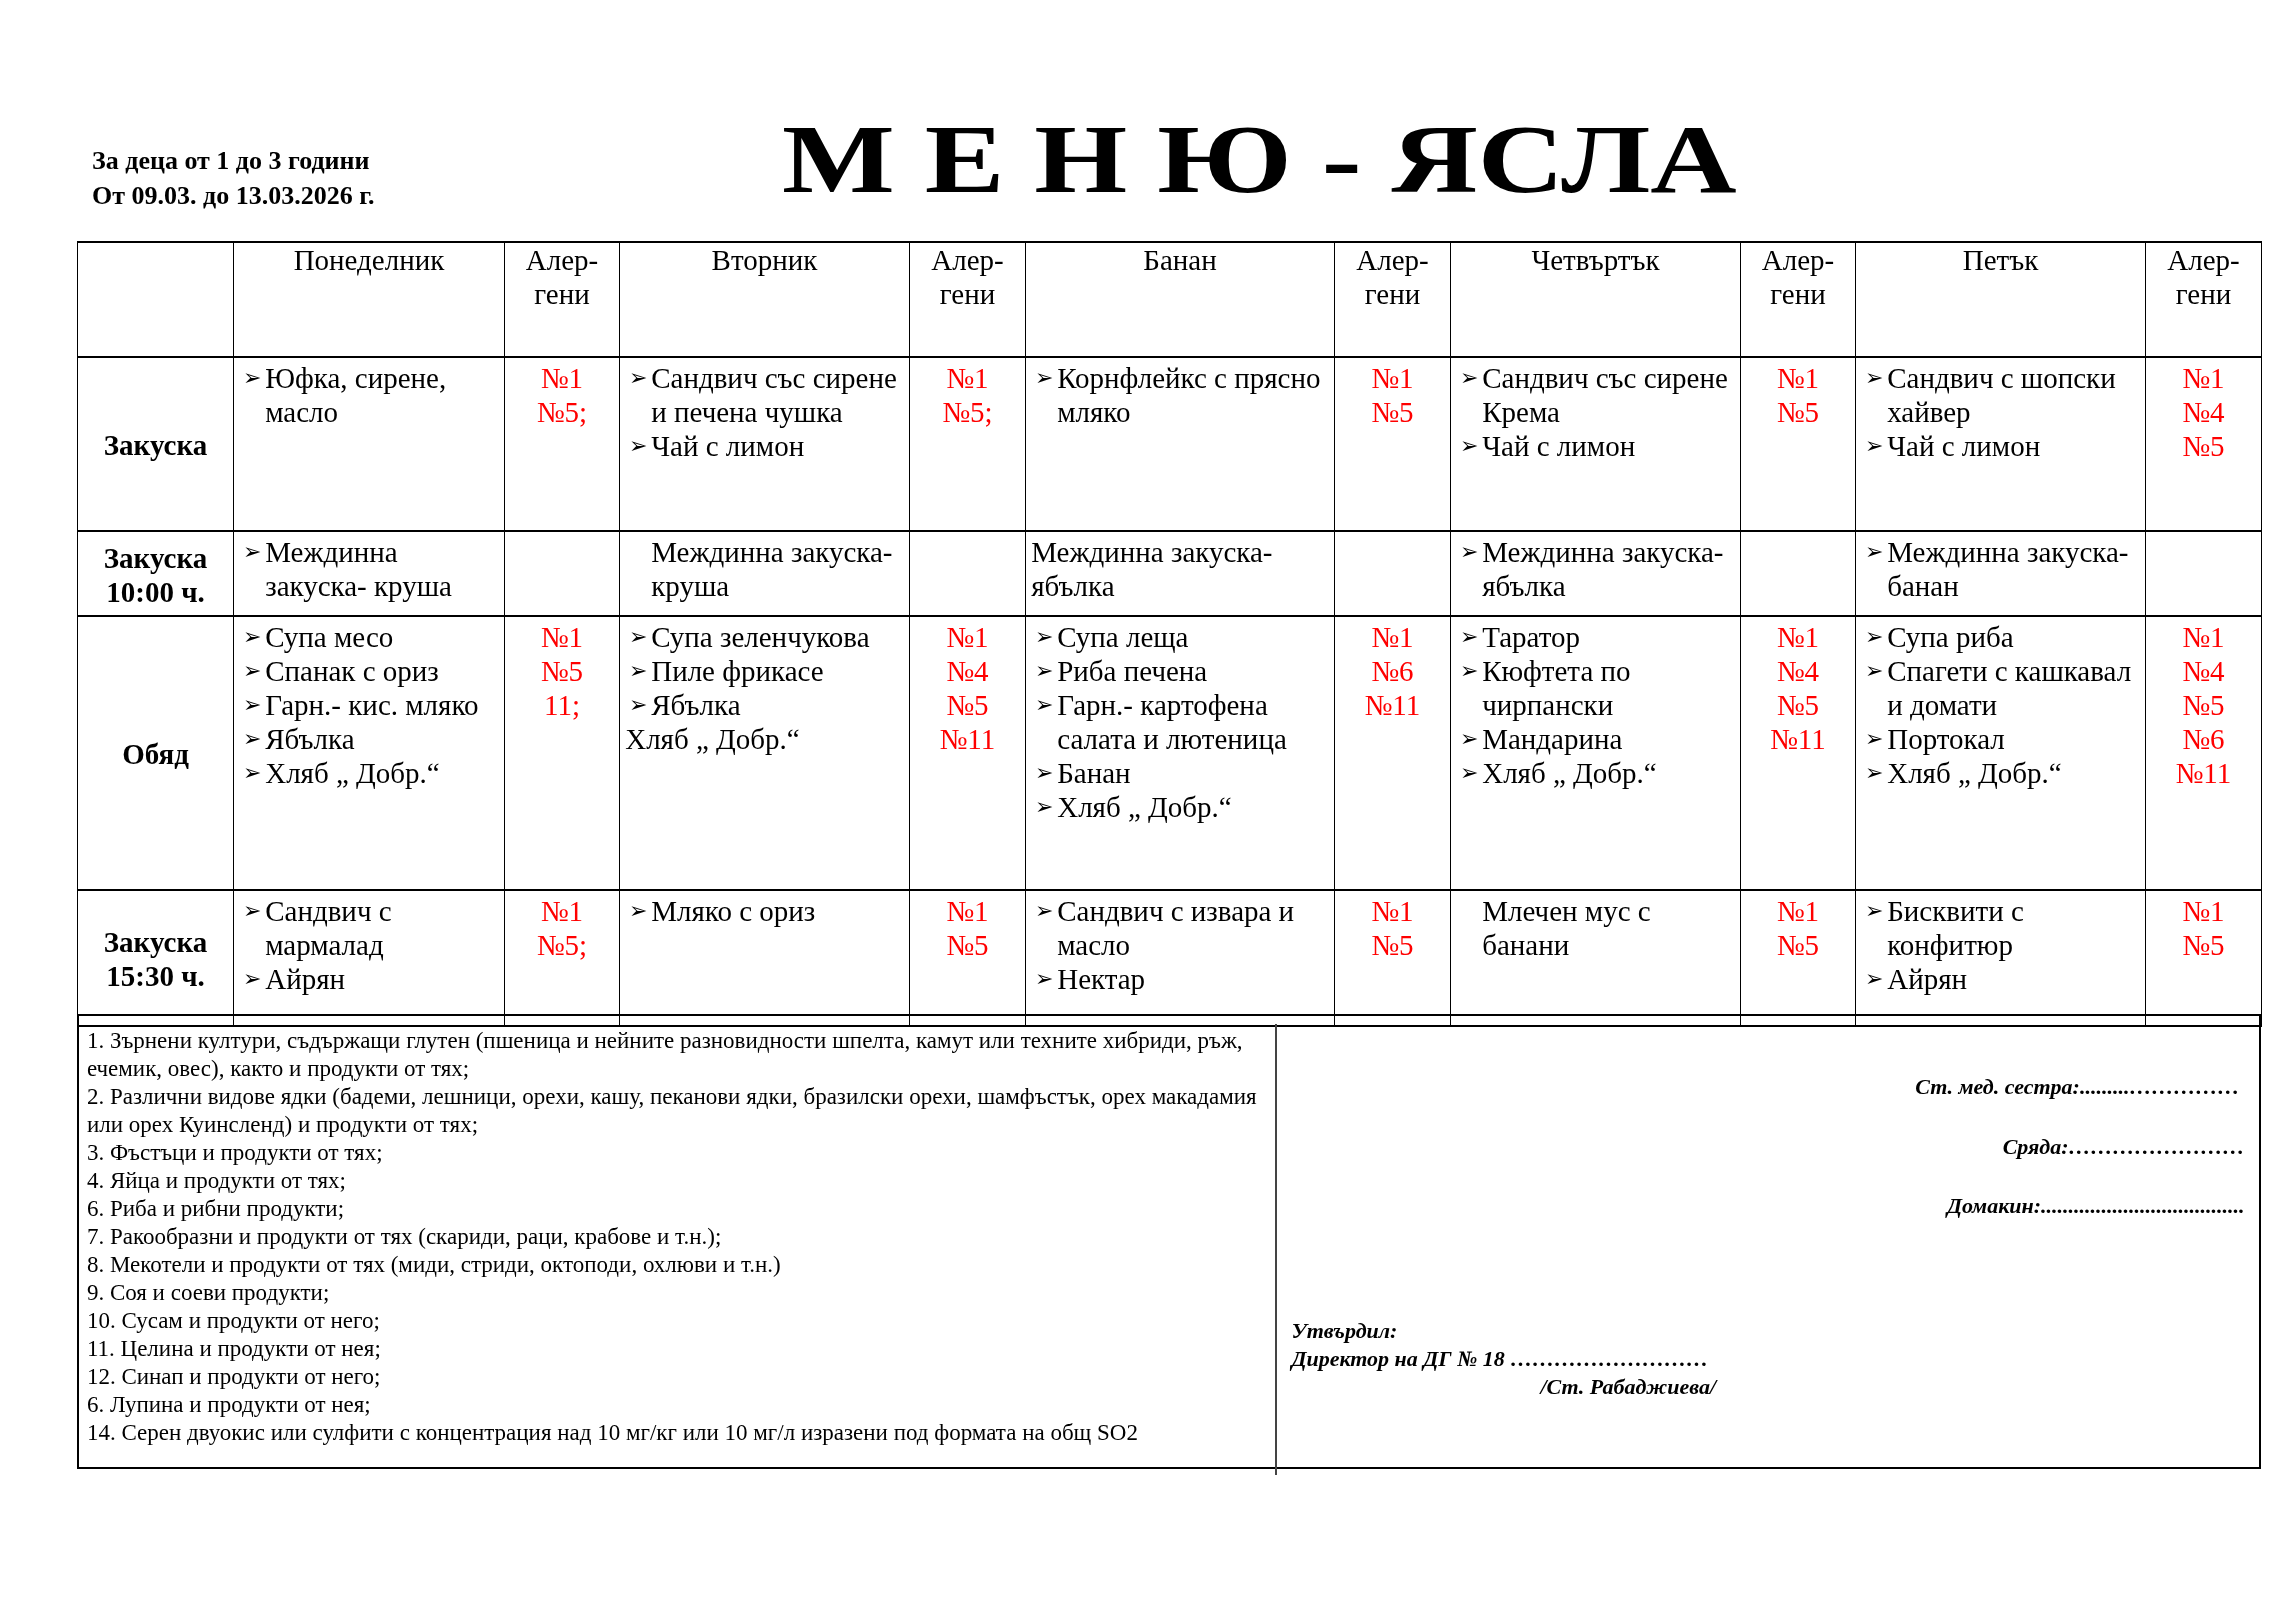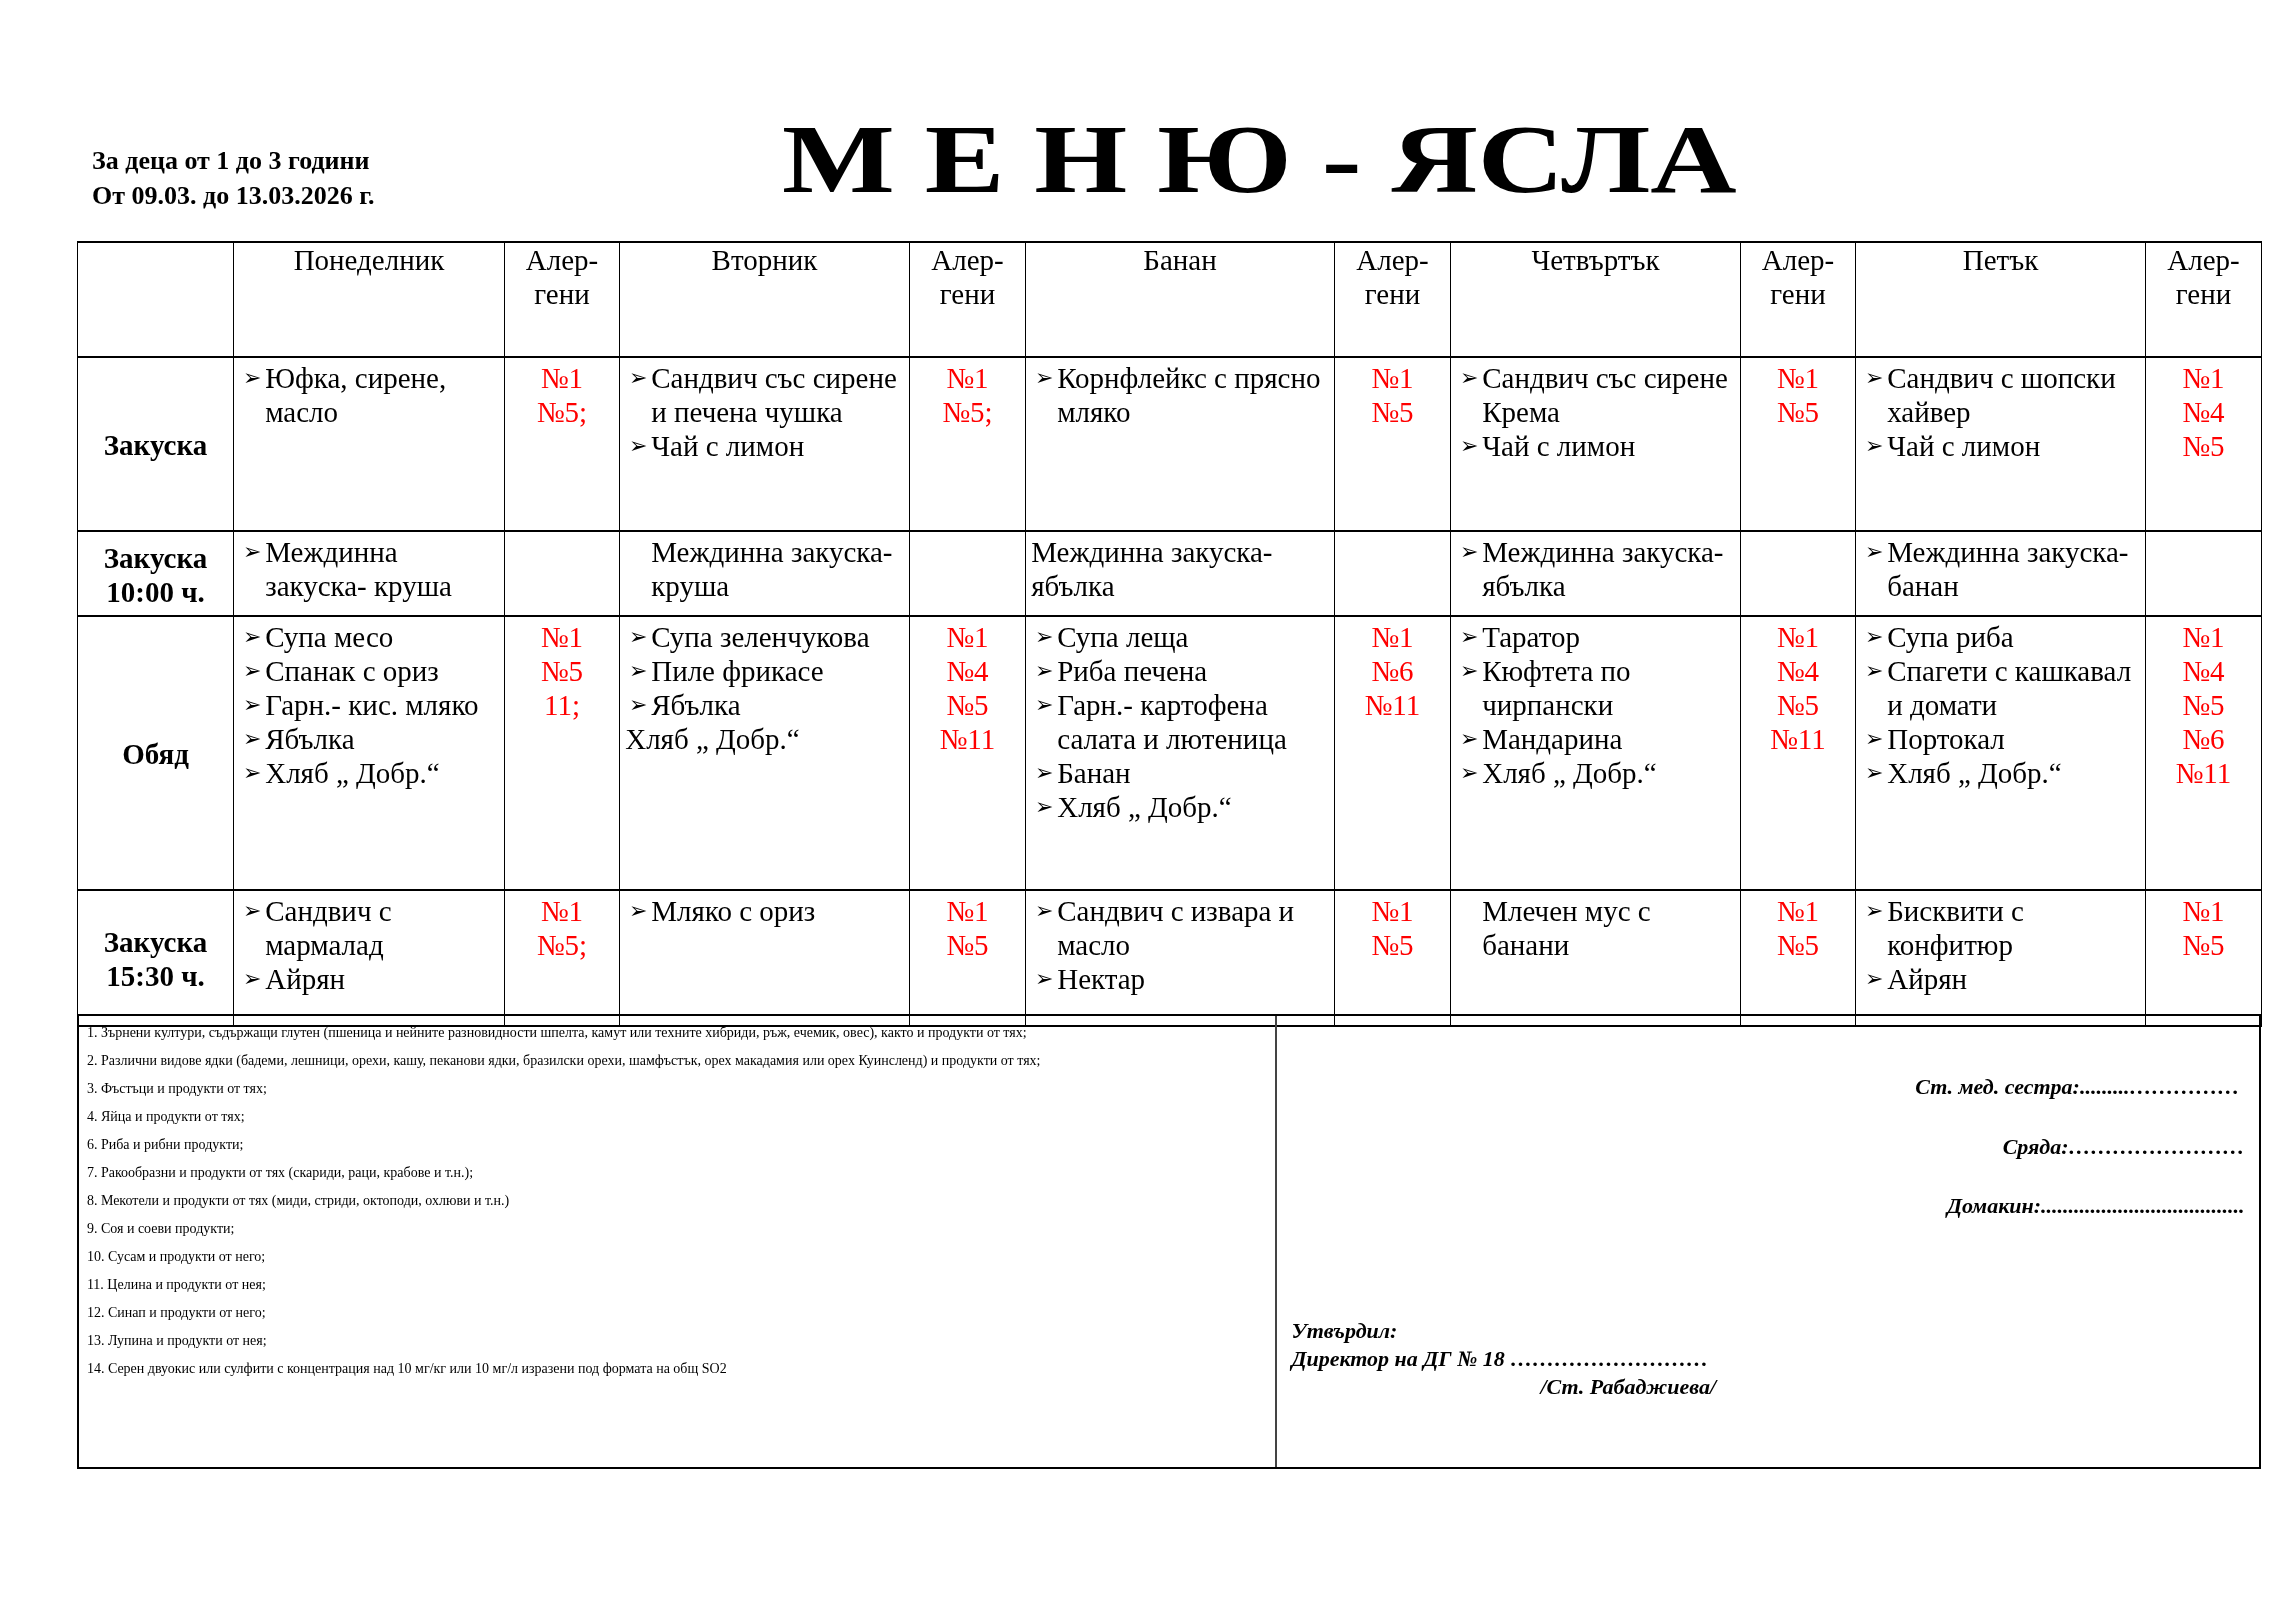--- a/index.html
+++ b/index.html
@@ -34,23 +34,23 @@
   ul.items { list-style: none; margin: 0; padding: 0; }
   ul.items li { position: relative; padding-left: 26px; }
   ul.items li .arrow { position: absolute; left: 3.9px; top: 0; font-size: 22px; }
   ul.items li.flush { padding-left: 0; }
 
   .footer {
     position: absolute; left: 77px; top: 1014px; width: 2184px; height: 455px;
     border: 2px solid #000; border-top: 2.6px solid #000; box-sizing: border-box;
   }
   .legend {
-    position: absolute; left: 0; top: 0; width: 1198px; height: 100%;
+    position: absolute; left: 0; top: 8px; width: 1198px; height: 100%;
     border-right: 2px solid #444; box-sizing: border-box;
-    padding: 2.6px 7.9px; font-size: 14px; line-height: 28px;
+    padding: 2.6px 7.9px; font-size: 23px; line-height: 28px;
   }
   .sign {
     position: absolute; left: 1198px; top: 0; right: 0; height: 100%;
     font-style: italic; font-weight: bold; font-size: 22px;
   }
   .sig-line { position: absolute; right: 19.6px; white-space: nowrap; }
   .approve { position: absolute; left: 14.4px; top: 301px; line-height: 28px; }
   .approve .sig-name { padding-left: 249px; }
 </style>
 </head>
@@ -312,21 +312,21 @@
       <div>2. Различни видове ядки (бадеми, лешници, орехи, кашу, пеканови ядки, бразилски орехи, шамфъстък, орех макадамия или орех Куинсленд) и продукти от тях;</div>
       <div>3. Фъстъци и продукти от тях;</div>
       <div>4. Яйца и продукти от тях;</div>
       <div>6. Риба и рибни продукти;</div>
       <div>7. Ракообразни и продукти от тях (скариди, раци, крабове и т.н.);</div>
       <div>8. Мекотели и продукти от тях (миди, стриди, октоподи, охлюви и т.н.)</div>
       <div>9. Соя и соеви продукти;</div>
       <div>10. Сусам и продукти от него;</div>
       <div>11. Целина и продукти от нея;</div>
       <div>12. Синап и продукти от него;</div>
-      <div>13. Лупина и продукти от нея;</div>
+      <div>6. Лупина и продукти от нея;</div>
       <div>14. Серен двуокис или сулфити с концентрация над 10 мг/кг или 10 мг/л изразени под формата на общ SO2</div>
     </div>
   <div class="sign">
     <div class="sig-line" style="top:58px">Ст. мед. сестра:.........……………</div>
     <div class="sig-line" style="top:118px; right:14.4px">Сряда:……………………</div>
     <div class="sig-line" style="top:177px; right:14.4px">Домакин:.....................................</div>
     <div class="approve">
       <div>Утвърдил:</div>
       <div>Директор на ДГ № 18 ………………………</div>
       <div class="sig-name">/Ст. Рабаджиева/</div>

